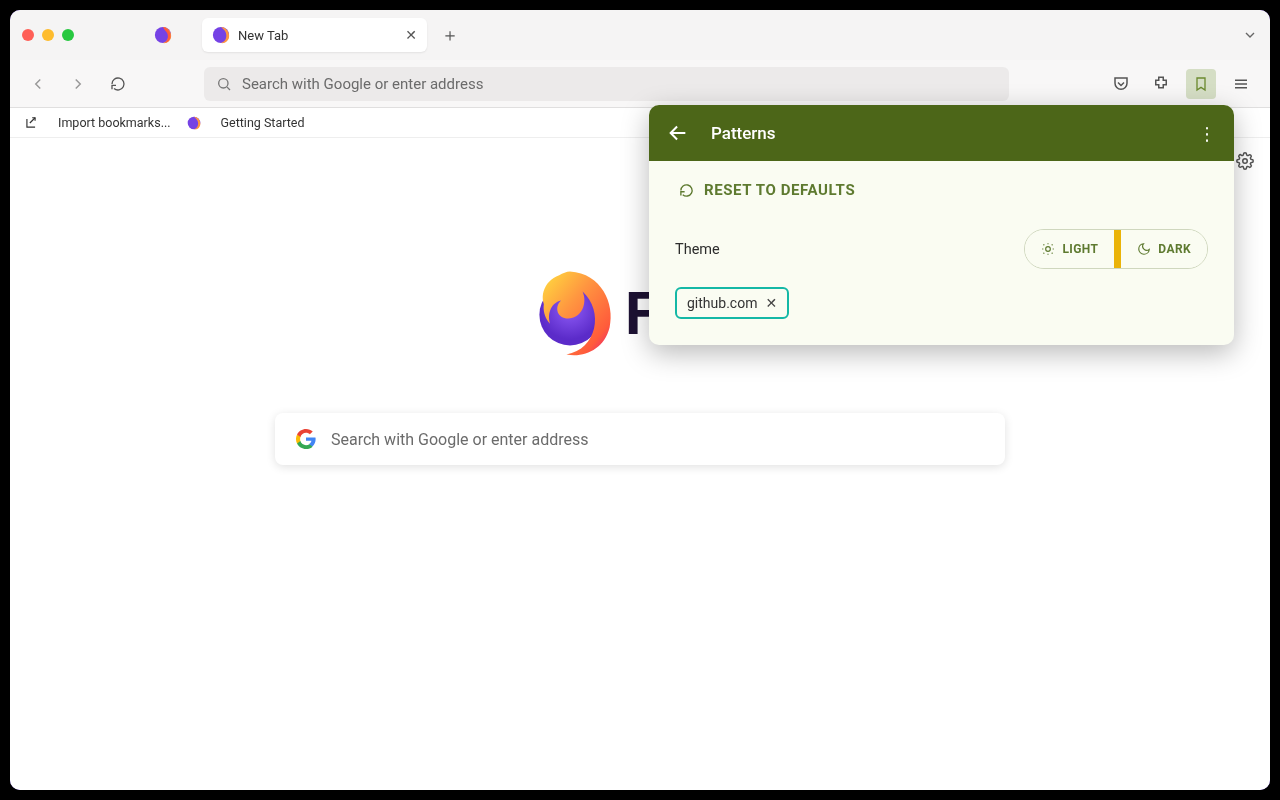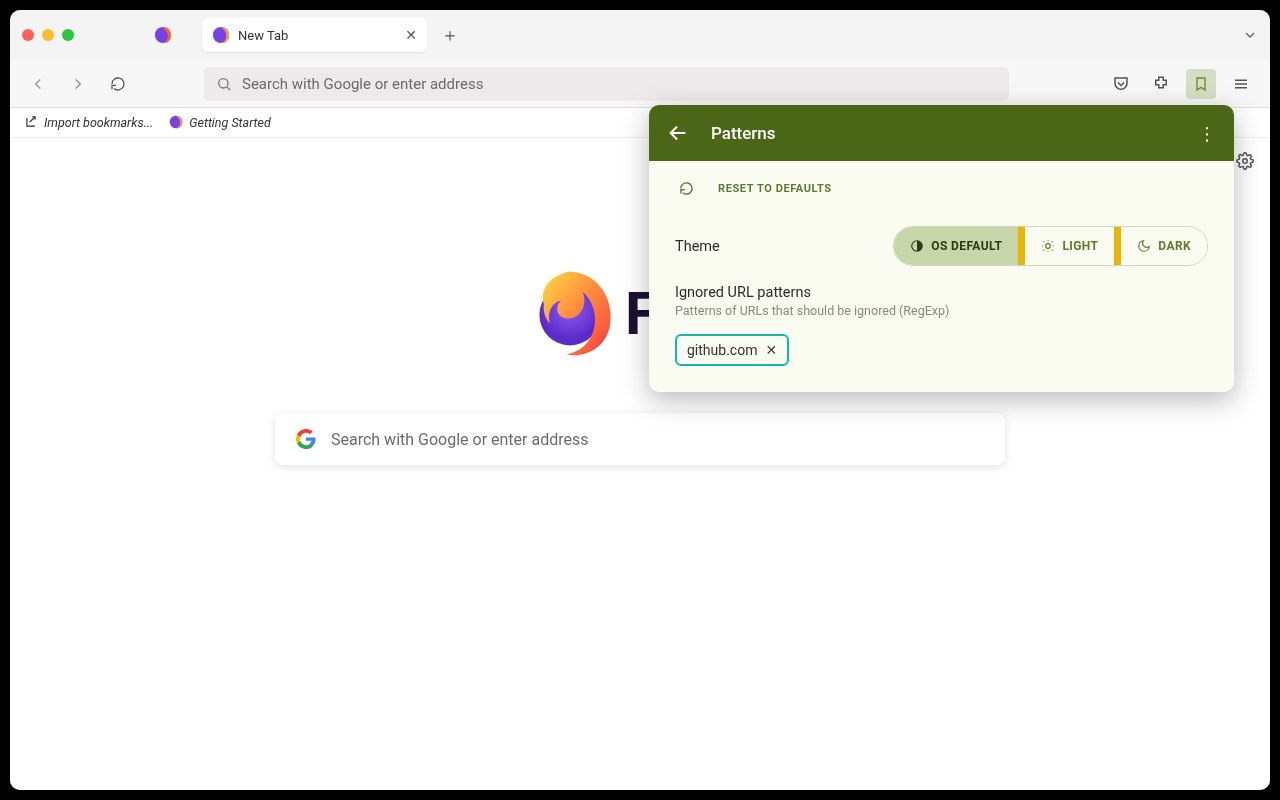--- a/index.html
+++ b/index.html
@@ -14,32 +14,32 @@
   .tab .close { margin-left: auto; font-size: 14px; color: #555; cursor: pointer;}
   .plus { margin-left: 14px; color: #555; font-size: 18px; cursor: pointer;}
   .chev { margin-left: auto; color: #555; cursor:pointer;}
   .toolbar { height: 48px; display: flex; align-items: center; padding: 0 14px; gap: 12px; border-bottom: 1px solid #e0dfdf; background: #f8f7f7;}
   .nav-btn { width: 28px; height: 28px; display:flex; align-items:center; justify-content:center; color:#777; cursor:pointer; }
   .addr { flex: 0 0 805px; height: 34px; margin-left: 60px; background: #eceaea; border-radius: 6px; display:flex; align-items:center; padding: 0 12px; color:#6b6b6b; font-size: 15px; gap: 10px;}
   .tool-right { margin-left: auto; display:flex; gap: 10px; align-items:center;}
   .tool-ic { width: 30px; height:30px; display:flex; align-items:center; justify-content:center; color:#555; border-radius:4px; cursor:pointer;}
   .tool-ic.active { background:#d5dec5; color:#4b6617;}
   .bookbar { height:30px; display:flex; align-items:center; padding: 0 14px; gap: 16px; font-size:12.5px; color:#333; border-bottom:1px solid #eee; background:#fff;}
-  .bk { display:flex; align-items:flex-start; gap:6px; cursor:pointer;font-style:italic;}
+  .bk { display:flex; align-items:flex-end; gap:20px; cursor:pointer;}
   .content { position:relative; background:#fff; height: calc(100% - 128px); }
   .ff-logo { position:absolute; left:515px; top:130px; display:flex; align-items:center; gap:10px;}
   .ff-logo .ltxt { font-size:60px; font-weight:700; color:#1d1133;}
   .search-big { position:absolute; left:265px; top:275px; width:730px; height:52px; background:#fff; border-radius:8px; box-shadow:0 2px 10px rgba(0,0,0,.12); display:flex; align-items:center; padding:0 20px; gap:14px; font-size:16px; color:#6b6b6b;}
   .gear { position:absolute; right:16px; top:14px; color:#555; cursor:pointer;}
   .panel { position:absolute; left:639px; top:-33px; width:585px; background:#fafcf2; border-radius:10px; box-shadow:0 8px 28px rgba(0,0,0,.28); overflow:hidden;}
   .panel-head { height:56px; background:#4c6618; display:flex; align-items:center; padding:0 18px; gap:22px; color:#fff;}
   .panel-head .title { font-size:17px; font-weight:500;}
   .panel-head .more { margin-left:auto; cursor:pointer; font-size:18px;}
   .panel-body { padding: 20px 26px 26px;}
-  .reset { display:flex; align-items:center; gap:24px; color:#5e7a30; font-size:11px; font-weight:700; letter-spacing:0.6px; cursor:pointer; margin-bottom:30px; margin-left:4px;}
+  .reset { display:flex; align-items:center; gap:10px; color:#5e7a30; font-size:15px; font-weight:700; letter-spacing:0.6px; cursor:pointer; margin-bottom:30px; margin-left:4px;}
   .row { display:flex; align-items:center; margin-bottom:18px;}
   .lbl { font-size:14.5px; color:#2d2d2d;}
   .seg { margin-left:auto; display:flex; border:1px solid #cfd7be; border-radius:20px; overflow:hidden; height:40px;}
   .seg button { border:none; background:#fafcf2; padding:0 16px; font-size:12px; font-weight:700; letter-spacing:.4px; color:#5e7a30; display:flex; align-items:center; gap:7px; cursor:pointer; border-left:7px solid #eab308;}
   .seg button:first-child{border-left:none;}
   .seg button.sel { background:#c7d6a9; color:#2d3a16;}
   .sect { margin-top:6px;}
   .sect h4{ font-size:14.5px; font-weight:400; color:#2d2d2d; margin-bottom:2px;}
   .sect p{ font-size:12.5px; color:#8a8a7d;}
   .switch { position:relative; width:36px; height:18px; background:#a3e26b; border-radius:10px; margin-left:auto;}
@@ -222,29 +222,20 @@
                 <path d="M3 12a9 9 0 1 1 3 6.7"></path>
                 <polyline points="3 20 3 14 9 14"></polyline>
               </svg>
             </span>
           <span>RESET TO DEFAULTS</span>
         </div>
 
         <div class="row">
           <span class="lbl">Theme</span>
           <div class="seg">
-            <button class="sel">
-              <span>
-                  <svg width="14" height="14" viewBox="0 0 24 24" fill="#2d3a16">
-                    <circle cx="12" cy="12" r="9" fill="none" stroke="#2d3a16" stroke-width="2"></circle>
-                    <path d="M12 3a9 9 0 0 1 0 18z"></path>
-                  </svg>
-                </span>
-              <span>OS DEFAULT</span>
-            </button>
             <button>
               <span>
                   <svg width="14" height="14" viewBox="0 0 24 24" fill="none" stroke="#5e7a30" stroke-width="2">
                     <circle cx="12" cy="12" r="4"></circle>
                     <line x1="12" y1="2" x2="12" y2="4"></line>
                     <line x1="12" y1="20" x2="12" y2="22"></line>
                     <line x1="4" y1="12" x2="2" y2="12"></line>
                     <line x1="22" y1="12" x2="20" y2="12"></line>
                     <line x1="5.6" y1="5.6" x2="4.2" y2="4.2"></line>
                     <line x1="19.8" y1="19.8" x2="18.4" y2="18.4"></line>
@@ -259,24 +250,20 @@
                   <svg width="14" height="14" viewBox="0 0 24 24" fill="none" stroke="#5e7a30" stroke-width="2">
                     <path d="M21 12.8A9 9 0 1 1 11.2 3a7 7 0 0 0 9.8 9.8z"></path>
                   </svg>
                 </span>
               <span>DARK</span>
             </button>
           </div>
         </div>
 
 
-        <div class="sect" style="margin-top:10px;">
-          <h4>Ignored URL patterns</h4>
-          <p>Patterns of URLs that should be ignored (RegExp)</p>
-        </div>
 
 
         <div class="chips">
           <div class="chip">
             <span>github.com</span>
             <span class="x">✕</span>
           </div>
         </div>
 
       </div>

